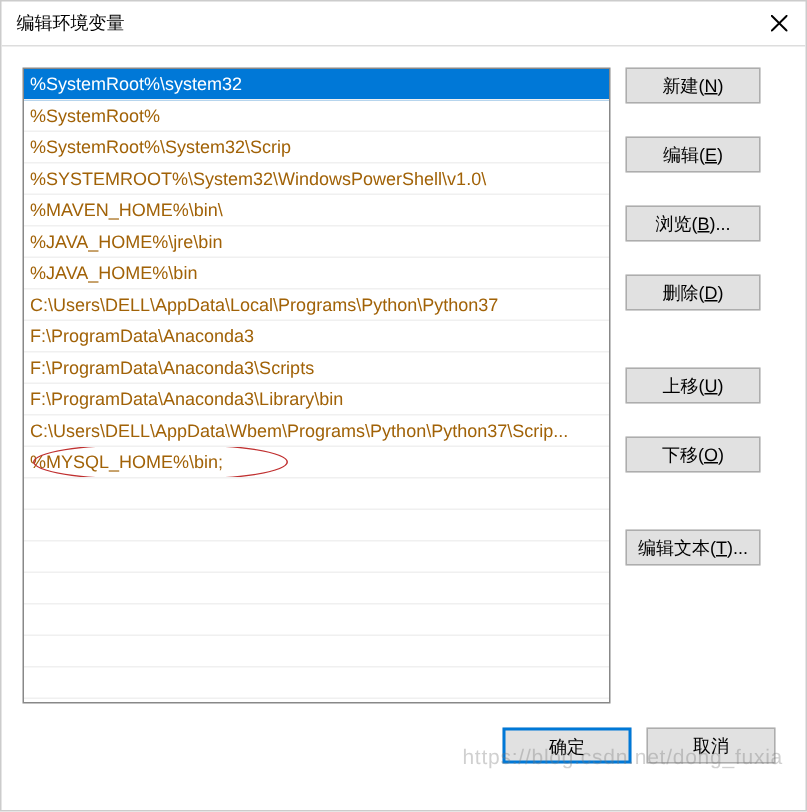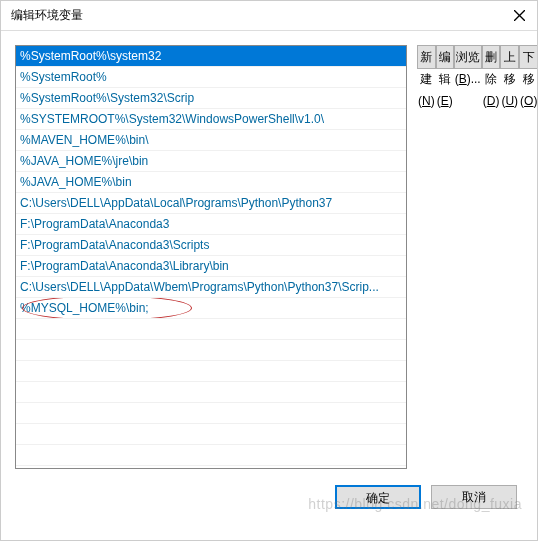--- a/index.html
+++ b/index.html
@@ -39,21 +39,21 @@
     width: 392px;
     height: 424px;
     background: #fff;
     overflow: hidden;
   }
   .row {
     height: 21px;
     line-height: 21px;
     padding: 0 4px;
     font-size: 12px;
-    color: #0369a1;
+    color: #a16207;
     border-bottom: 1px solid #f0f0f0;
     white-space: nowrap;
     overflow: hidden;
     text-overflow: ellipsis;
     position: relative;
   }
   .row.selected {
     background: #0078d7;
     color: #fff;
   }
@@ -63,21 +63,21 @@
     left: 6px;
     top: -2px;
     width: 168px;
     height: 22px;
     border: 1.5px solid #c03030;
     border-radius: 50% / 60%;
     pointer-events: none;
   }
   .sidebuttons {
     display: flex;
-    flex-direction: row;
+    flex-direction: column;
     width: 100px;
   }
   .btn {
     border: 1px solid #adadad;
     background: #e1e1e1;
     height: 24px;
     width: 90px;
     font-size: 12px;
     line-height: 22px;
     text-align: center;

